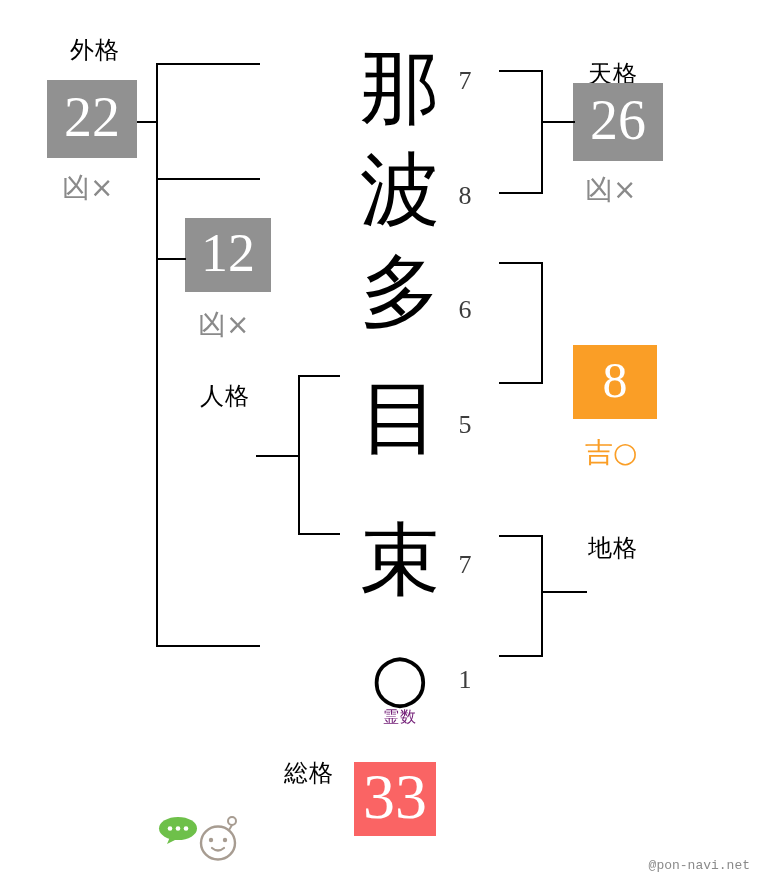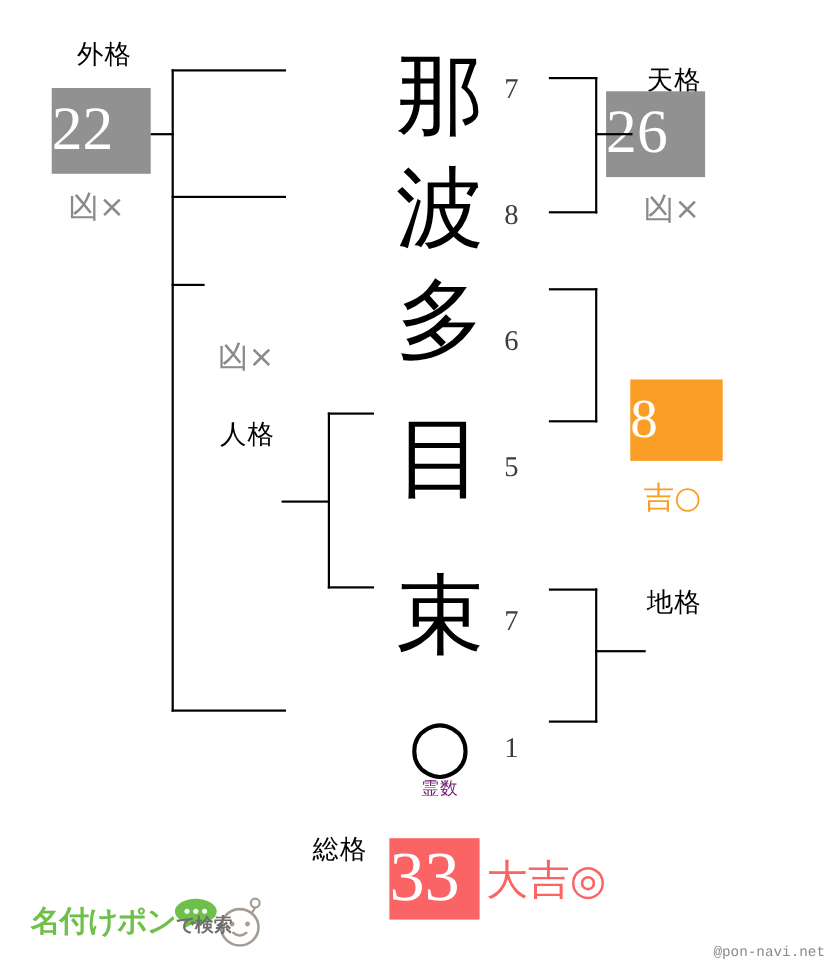--- a/index.html
+++ b/index.html
@@ -53,21 +53,21 @@
     font-size: 16px;
     color: #701a75;
     letter-spacing: 1px;
   }
 
   
   .val-box {
     position: absolute;
     display: flex;
     align-items: center;
-    justify-content: flex-start;
+    justify-content: center;
     color: #ffffff;
     font-family: "Liberation Serif", serif;
     font-weight: 400;
   }
   .val-box .num {
     display: block;
     line-height: 1;
     transform: translateY(-2px);
   }
 
@@ -178,28 +178,31 @@
 <div id="stage">
 
   <div class="kaku-label" style="left:70px; top:40px;">外格</div>
 
   <div class="val-box box-gray size-lg" style="left:47px; top:80px;">
     <span class="num">22</span>
   </div>
 
   <div class="verdict verdict-gray" style="left:62px; top:173px;">凶×</div>
 
+  <div class="val-box box-gray size-md" style="left:185px; top:218px;">
+    <span class="num">12</span>
+  </div>
 
   <div class="verdict verdict-gray" style="left:198px; top:310px;">凶×</div>
 
   <div class="kaku-label" style="left:200px; top:386px;">人格</div>
 
   <div class="kaku-label" style="left:588px; top:48px;margin-top:16px;">天格</div>
 
-  <div class="val-box box-gray size-lg" style="left:551px; top:83px;">
+  <div class="val-box box-gray size-lg" style="left:573px; top:83px;">
     <span class="num">26</span>
   </div>
 
   <div class="verdict verdict-gray" style="left:585px; top:175px;">凶×</div>
 
   <div class="val-box box-orange size-sm" style="left:573px; top:345px;">
     <span class="num">8</span>
   </div>
 
   <div class="verdict verdict-orange" style="left:585px; top:438px;">吉○</div>
@@ -253,40 +256,38 @@
   <div class="stroke-num" style="left:448px; top:667px;">1</div>
 
   <div class="reisuu-label" style="left:340px; top:707px;">霊数</div>
 
   <div class="kaku-label" style="left:284px; top:763px;">総格</div>
 
   <div class="val-box box-red size-total" style="left:354px; top:762px;">
     <span class="num">33</span>
   </div>
 
-  <div class="verdict verdict-red" style="left:442px; top:780px;">大吉◎</div>
 
   <div id="logo-block">
 
     <svg id="speech-bubble" viewBox="0 0 40 28">
       <ellipse cx="20" cy="12.5" rx="19" ry="11.5" fill="#6ec04a"></ellipse>
       <path d="M12 21 L9 28 L19 23 Z" fill="#6ec04a"></path>
       <circle cx="12" cy="12.5" r="2.3" fill="#ffffff"></circle>
       <circle cx="20" cy="12.5" r="2.3" fill="#ffffff"></circle>
       <circle cx="28" cy="12.5" r="2.3" fill="#ffffff"></circle>
     </svg>
 
     <svg id="baby-face" viewBox="0 0 46 48">
       <circle cx="36" cy="7" r="4" fill="none" stroke="#a79c91" stroke-width="2"></circle>
       <path d="M36 11 L33 16" fill="none" stroke="#a79c91" stroke-width="2"></path>
       <ellipse cx="22" cy="29" rx="17" ry="16.5" fill="none" stroke="#a79c91" stroke-width="2.4"></ellipse>
       <circle cx="15" cy="26" r="2.2" fill="#a79c91"></circle>
       <circle cx="29" cy="26" r="2.2" fill="#a79c91"></circle>
       <path d="M16 34 Q22 39 28 34" fill="none" stroke="#a79c91" stroke-width="2.2" stroke-linecap="round"></path>
     </svg>
 
-    <div class="logo-main"><span>名付けポン</span><span class="small-part">で検索</span></div>
 
   </div>
 
   <div id="watermark">@pon-navi.net</div>
 
 </div>
 
 </body></html>

